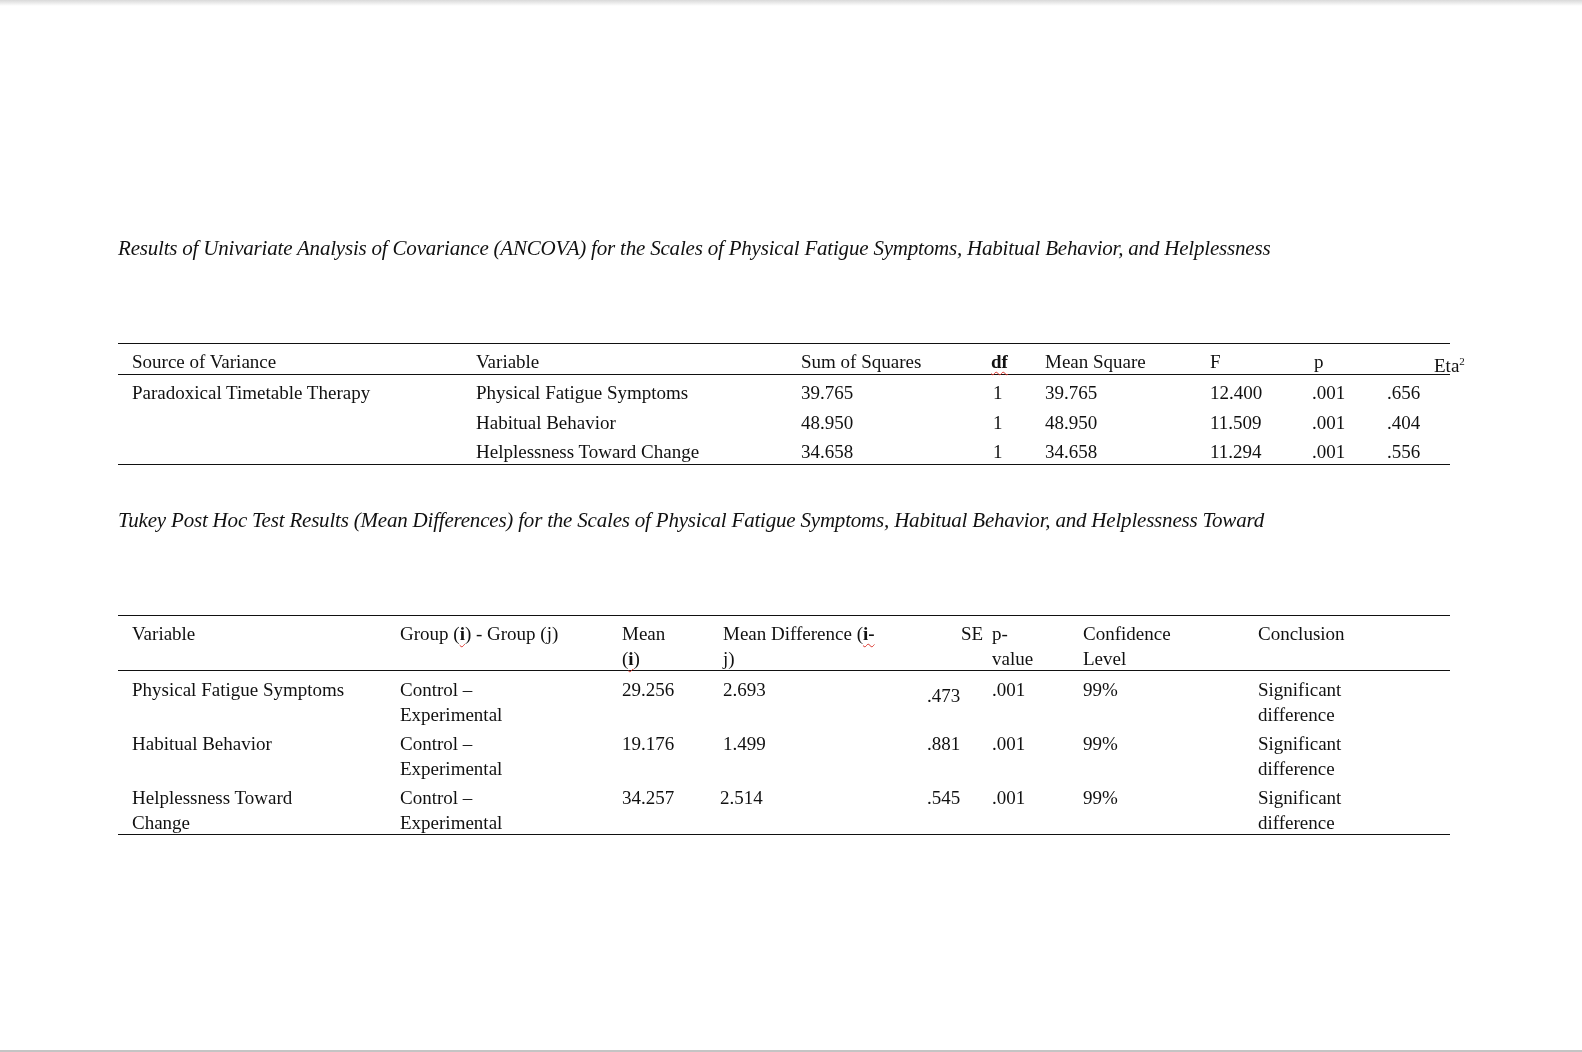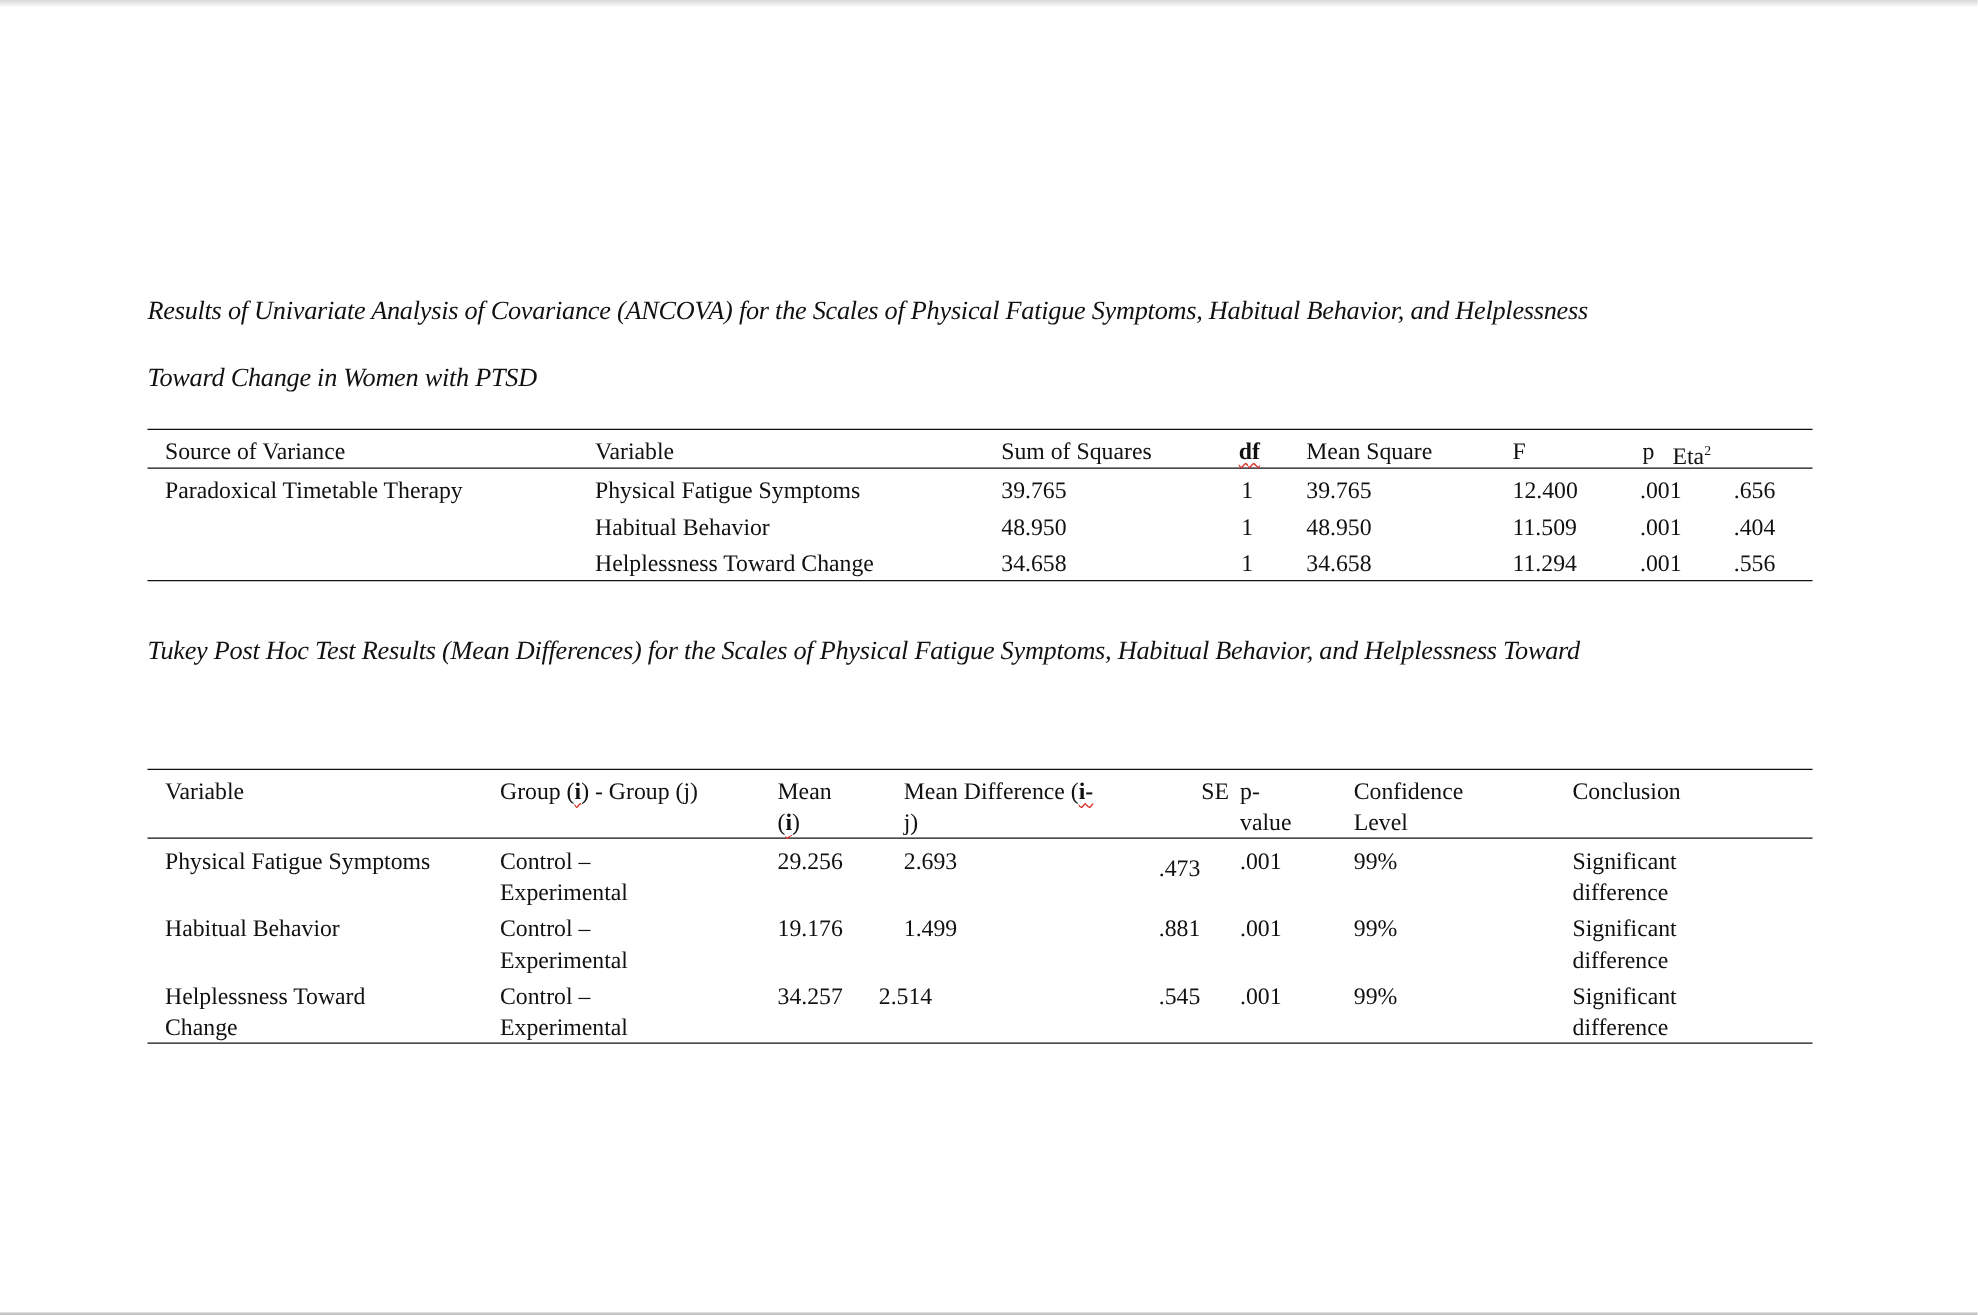--- a/index.html
+++ b/index.html
@@ -37,36 +37,35 @@
   
   .t2 { top: 615px; height: 221px; }
 </style>
 </head>
 <body>
 
 <div class="top-shadow"></div>
 
 <div class="caption caption1">
   <div>Results of Univariate Analysis of Covariance (ANCOVA) for the Scales of Physical Fatigue Symptoms, Habitual Behavior, and Helplessness</div>
-  <div>Toward Change in Women with PTSD</div>
 </div>
 
 <div class="tbl t1">
   <div class="rule" style="top:0"></div>
   <div class="rule" style="top:31px"></div>
   <div class="rule" style="top:121px"></div>
 
   <div class="cell" style="left:14px; top:6px">Source of Variance</div>
   <div class="cell" style="left:358px; top:6px">Variable</div>
   <div class="cell" style="left:683px; top:6px">Sum of Squares</div>
   <div class="cell spell" style="left:873px; top:6px">df</div>
   <div class="cell" style="left:927px; top:6px">Mean Square</div>
   <div class="cell" style="left:1092px; top:6px">F</div>
   <div class="cell" style="left:1196px; top:6px">p</div>
-  <div class="cell" style="left:1220px; top:6px"><span>Eta</span><sup class="sq">2</sup></div>
+  <div class="cell" style="left:1316px; top:6px"><span>Eta</span><sup class="sq">2</sup></div>
 
   <div class="cell" style="left:14px; top:37px">Paradoxical Timetable Therapy</div>
 
   <div>
     <div class="cell" style="left:358px; top:37px">Physical Fatigue Symptoms</div>
     <div class="cell" style="left:683px; top:37px">39.765</div>
     <div class="cell" style="left:875px; top:37px">1</div>
     <div class="cell" style="left:927px; top:37px">39.765</div>
     <div class="cell" style="left:1092px; top:37px">12.400</div>
     <div class="cell" style="left:1194px; top:37px">.001</div>
@@ -167,21 +166,21 @@
   <div>
     <div class="cell" style="left:14px; top:170px">
       <div>Helplessness Toward</div>
       <div>Change</div>
     </div>
     <div class="cell" style="left:282px; top:170px">
       <div>Control –</div>
       <div>Experimental</div>
     </div>
     <div class="cell" style="left:504px; top:170px">34.257</div>
-    <div class="cell" style="left:585px; top:170px">2.514</div>
+    <div class="cell" style="left:602px; top:170px">2.514</div>
     <div class="cell" style="left:809px; top:170px">.545</div>
     <div class="cell" style="left:874px; top:170px">.001</div>
     <div class="cell" style="left:965px; top:170px">99%</div>
     <div class="cell" style="left:1140px; top:170px">
       <div>Significant</div>
       <div>difference</div>
     </div>
   </div>
 </div>
 

